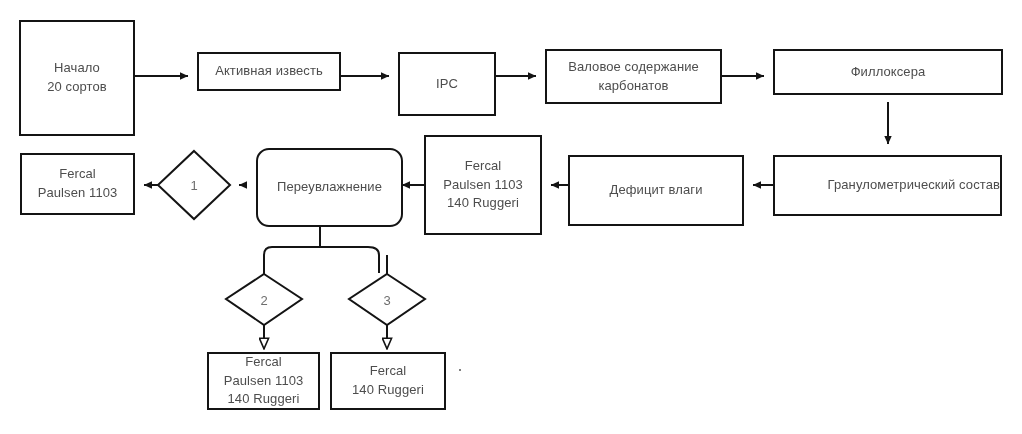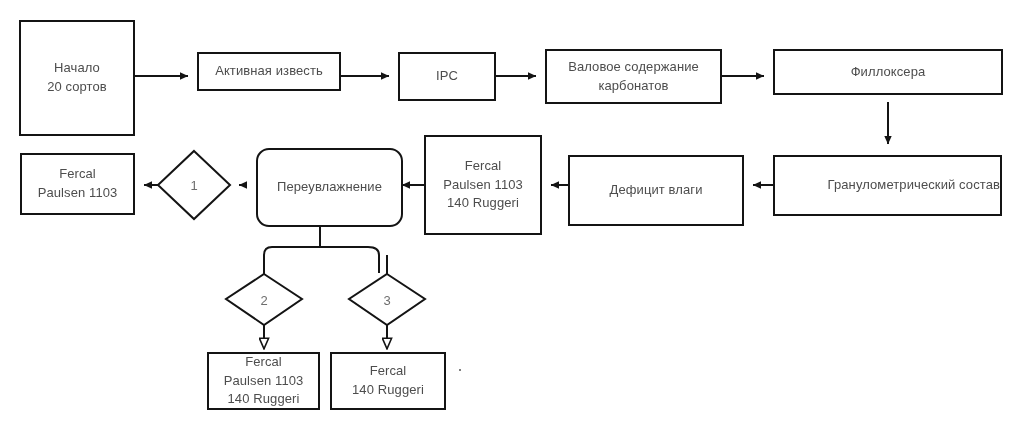--- a/index.html
+++ b/index.html
@@ -119,21 +119,21 @@
 
   <div class="node" style="left:19px; top:20px; width:116px; height:116px;">
     <span>Начало
 20 сортов</span>
   </div>
 
   <div class="node" style="left:197px; top:52px; width:144px; height:39px;">
     <span>Активная известь</span>
   </div>
 
-  <div class="node" style="left:398px; top:52px; width:98px; height:49px;">
+  <div class="node" style="left:398px; top:52px; width:98px; height:64px;">
     <span>IPC</span>
   </div>
 
   <div class="node" style="left:545px; top:49px; width:177px; height:55px;">
     <span>Валовое содержание
 карбонатов</span>
   </div>
 
   <div class="node" style="left:773px; top:49px; width:230px; height:46px;">
     <span>Филлоксера</span>

